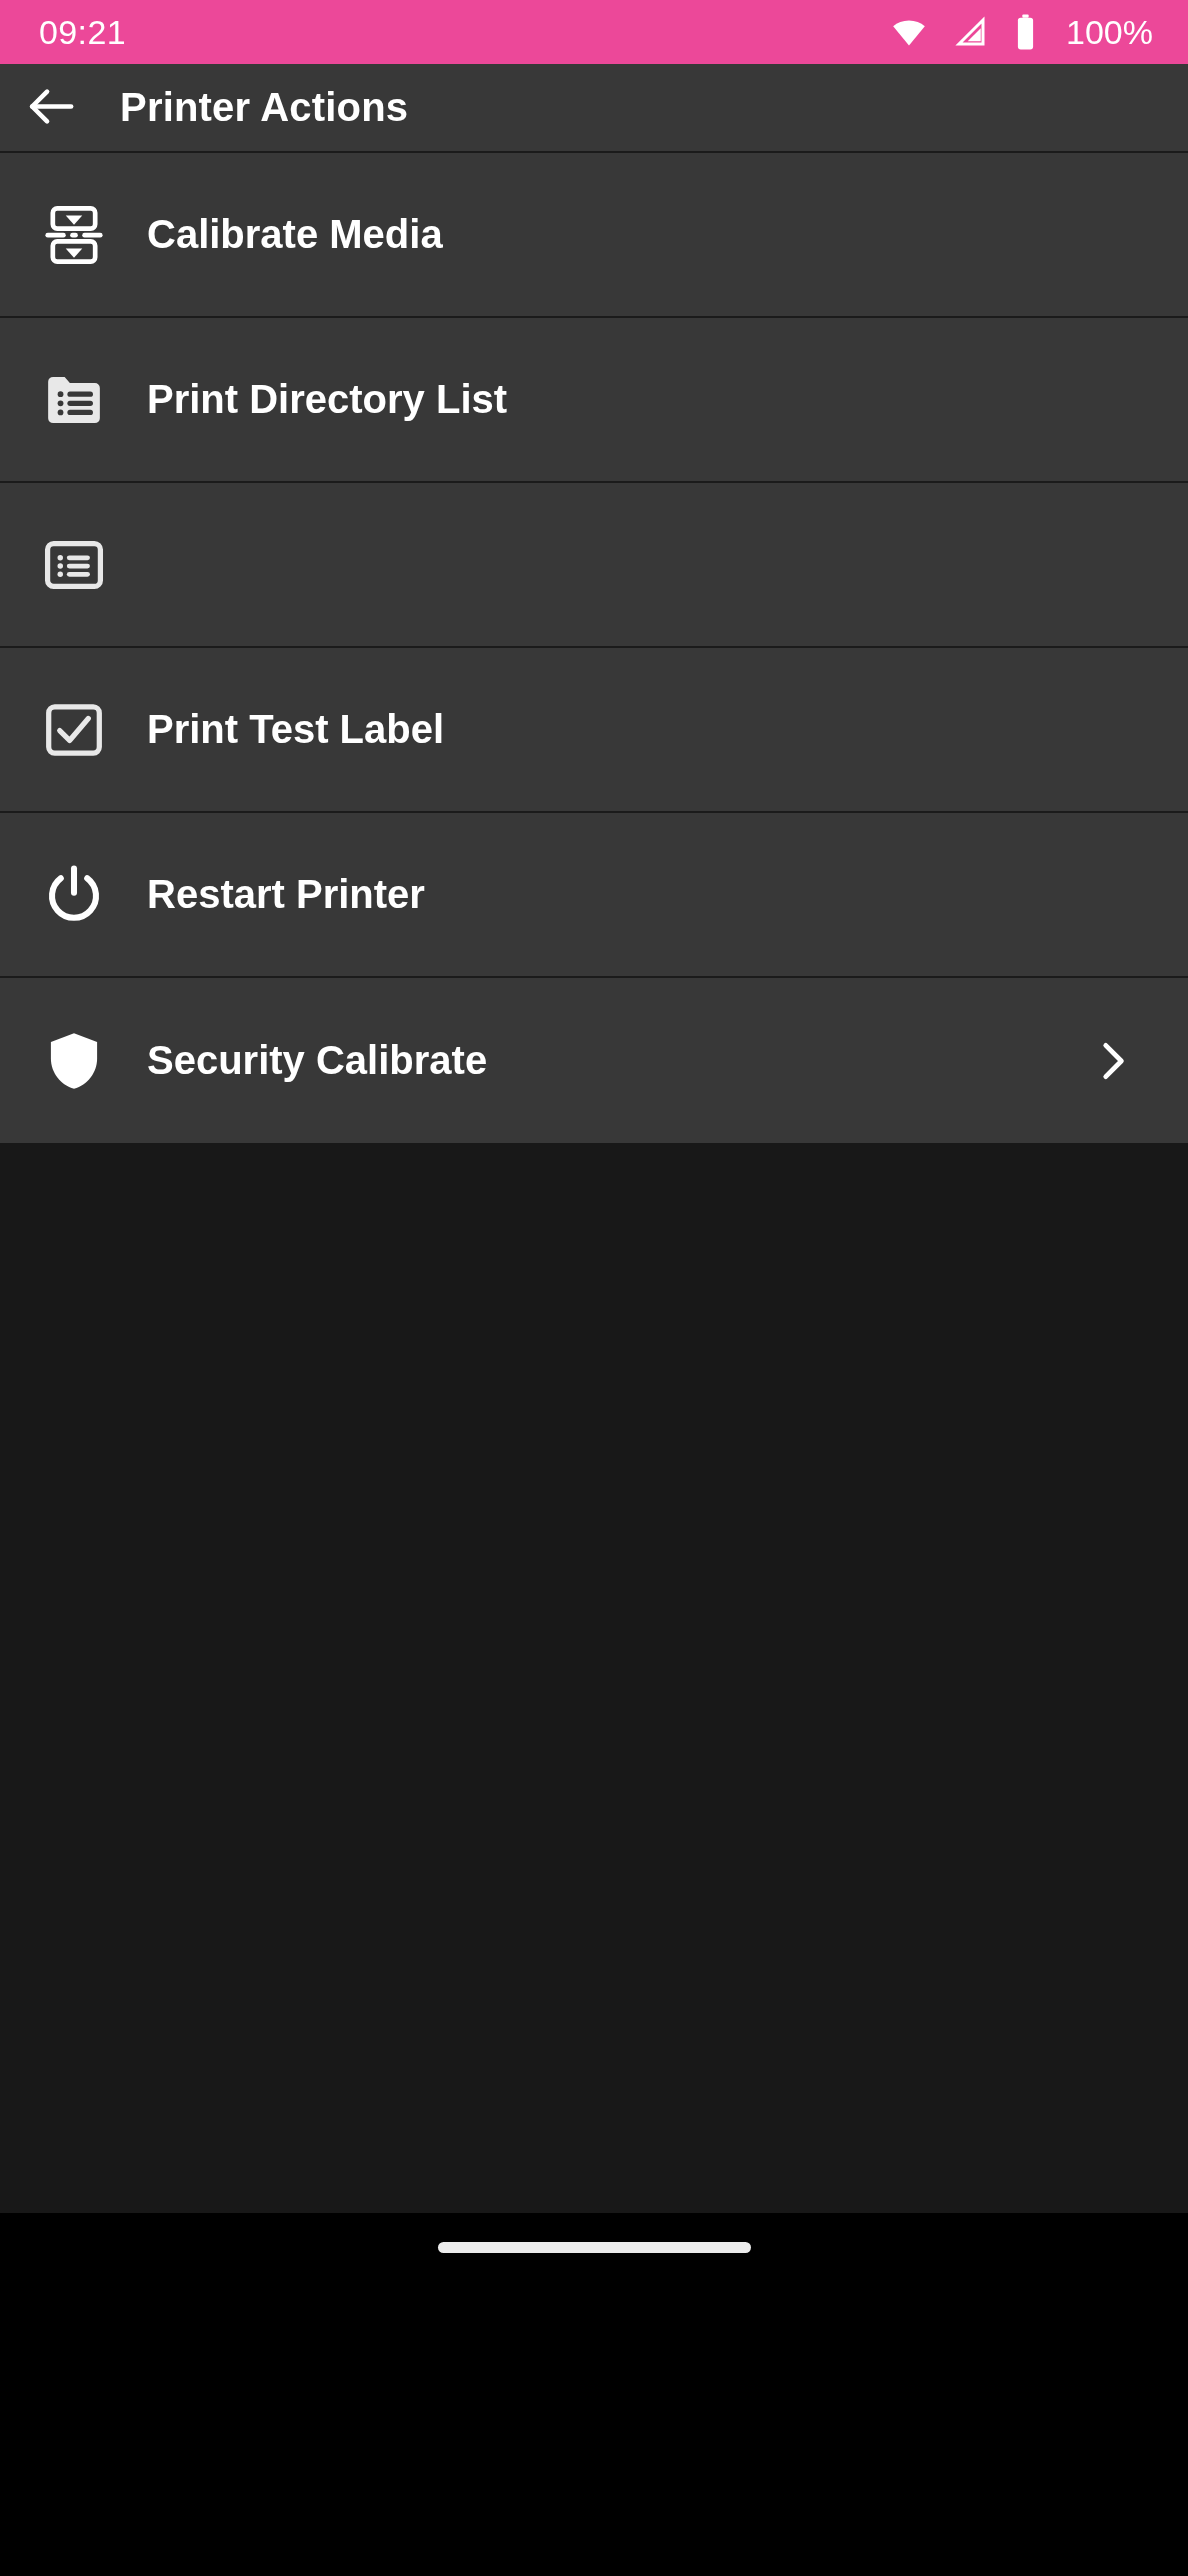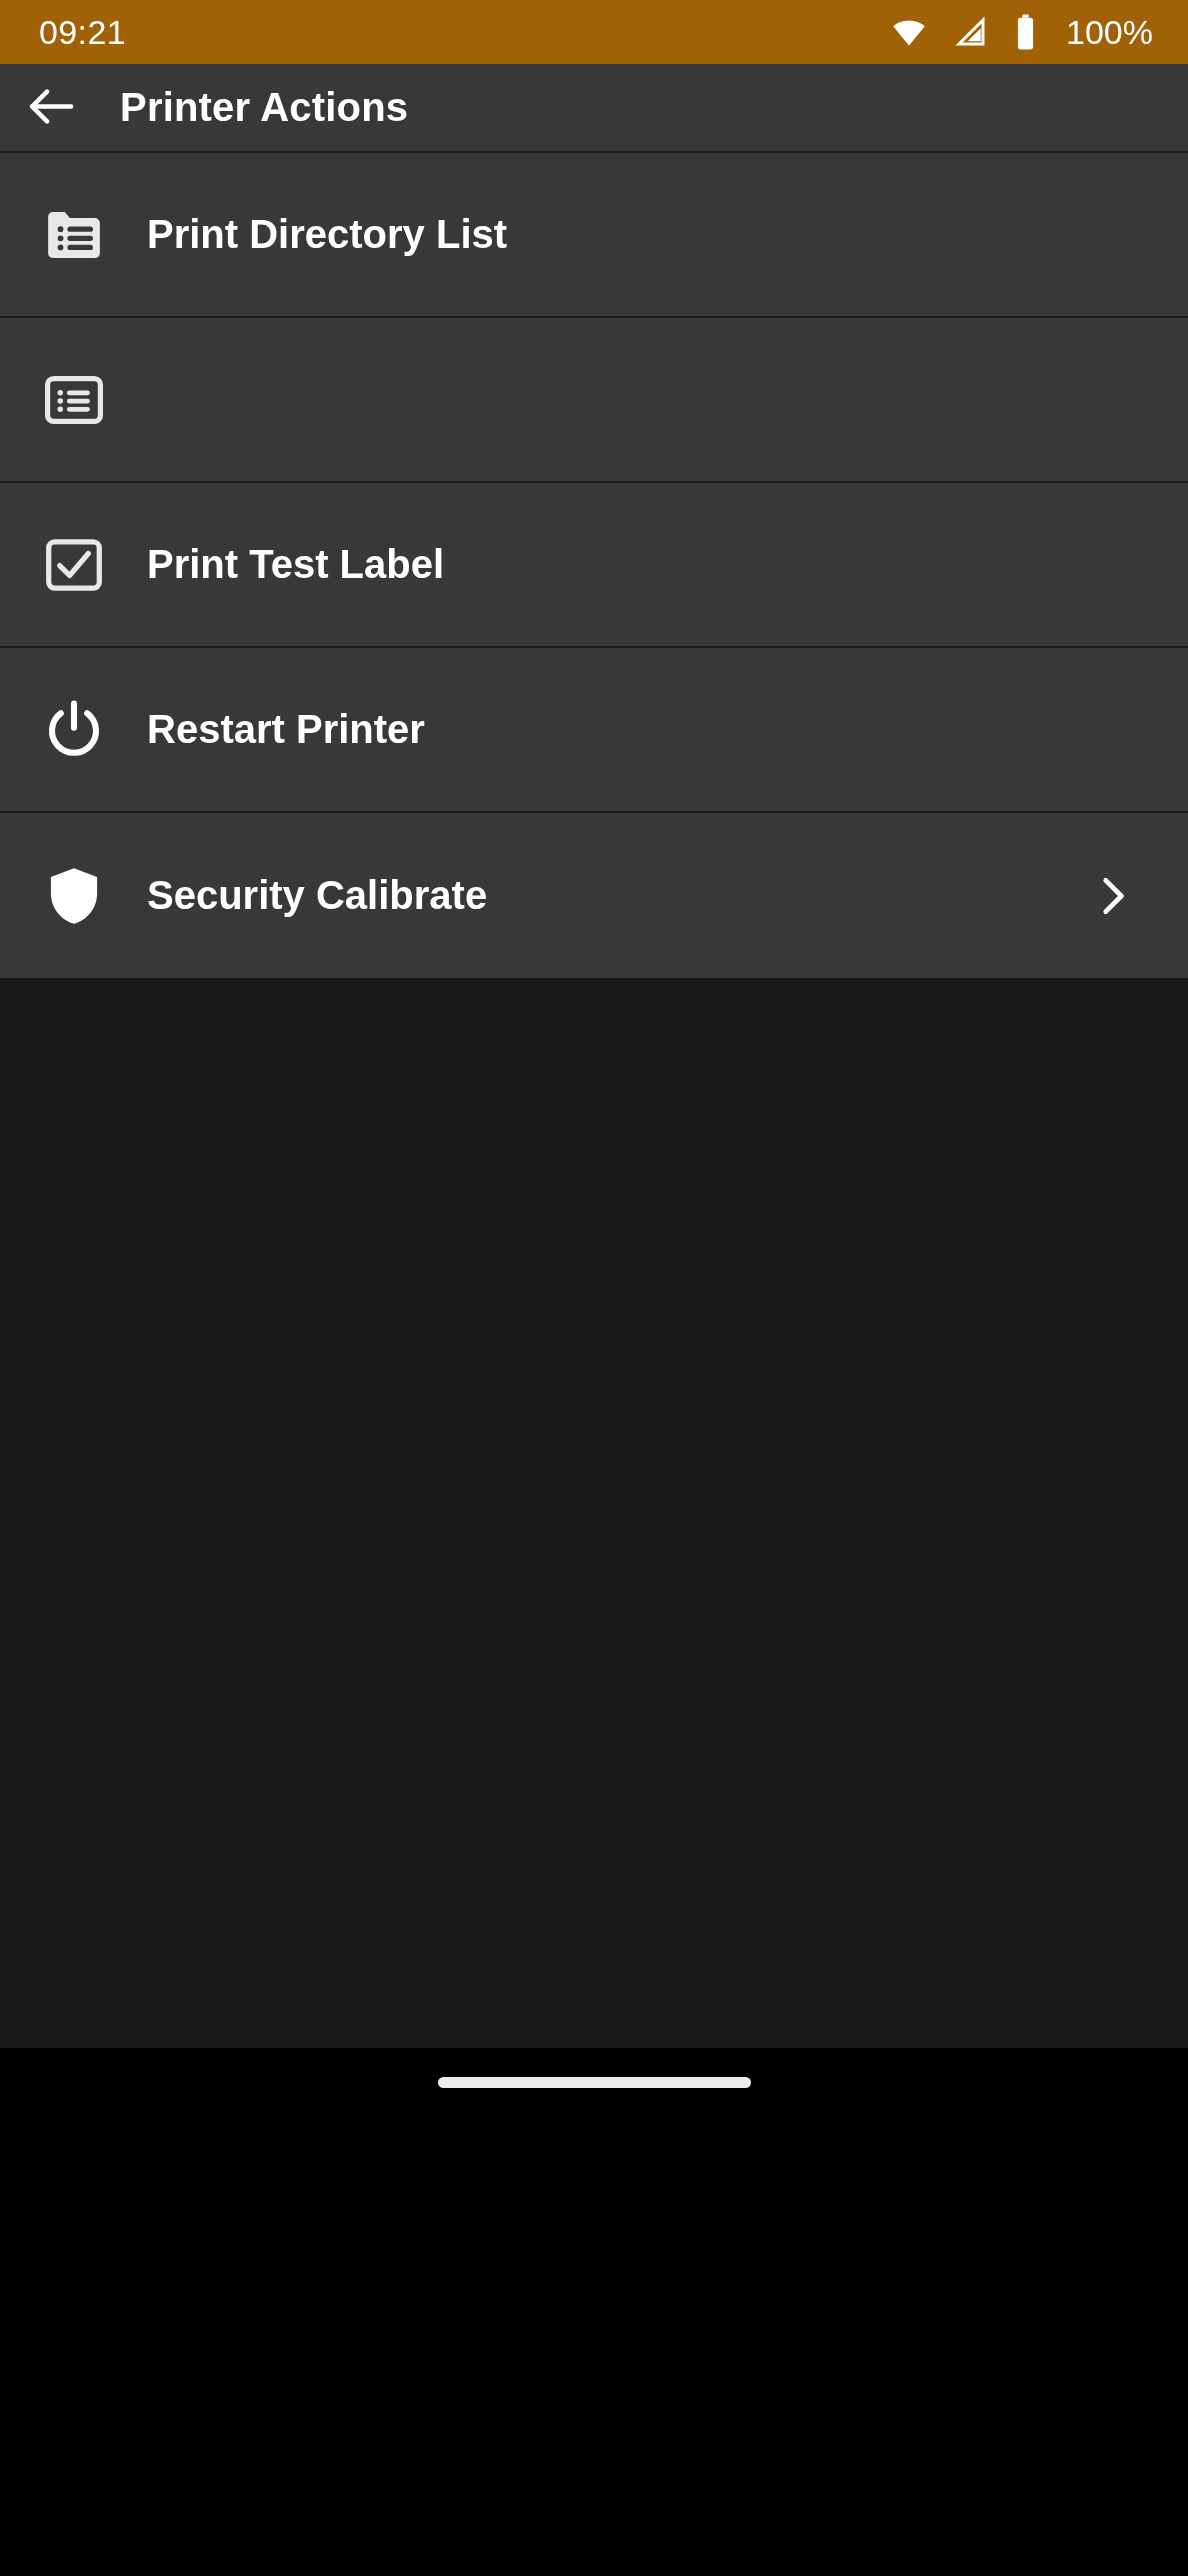--- a/index.html
+++ b/index.html
@@ -6,21 +6,21 @@
   html, body {
     width:1189px; height:2576px;
     background:#000;
     font-family:"Liberation Sans", sans-serif;
     overflow:hidden;
   }
 
   
   .status-bar{
     height:64px; width:100%;
-    background:#a16207;
+    background:#ec4899;
     display:flex; align-items:center; justify-content:space-between;
     padding:0 36px 0 39px;
   }
   .status-time{
     color:#fff; font-size:34px; font-weight:500; letter-spacing:0.4px;
   }
   .status-right{ display:flex; align-items:center; gap:25px; }
   .status-right svg{ display:block; }
   .battery-pct{ color:#fff; font-size:34px; font-weight:500; margin-left:3.6px; }
 
@@ -141,20 +141,34 @@
         <line x1="21" y1="12" x2="4" y2="12"></line>
         <polyline points="10.5,5.5 4,12 10.5,18.5"></polyline>
       </svg>
     </span>
   </div>
   <span class="app-title">Printer Actions</span>
 </div>
 
 <div class="list">
 
+  <div class="row">
+    <span class="row-icon">
+      <svg width="66" height="66" viewBox="0 0 24 24" fill="none">
+        <rect x="4.3" y="2.3" width="15.4" height="7.4" rx="1.6" stroke="#ffffff" stroke-width="1.7"></rect>
+        <path d="M9 4.9 h6 l-3 3.4 z" fill="#ffffff"></path>
+        <rect x="4.3" y="14.3" width="15.4" height="7.4" rx="1.6" stroke="#ffffff" stroke-width="1.7"></rect>
+        <path d="M9 16.9 h6 l-3 3.4 z" fill="#ffffff"></path>
+        <rect x="1.6" y="11.2" width="7.4" height="1.7" rx="0.85" fill="#ffffff"></rect>
+        <rect x="10.6" y="11.2" width="2.8" height="1.7" rx="0.85" fill="#ffffff"></rect>
+        <rect x="15" y="11.2" width="7.4" height="1.7" rx="0.85" fill="#ffffff"></rect>
+      </svg>
+    </span>
+    <span class="row-label">Calibrate Media</span>
+  </div>
 
   <div class="row">
     <span class="row-icon">
       <svg width="66" height="66" viewBox="0 0 24 24">
         <path d="M2.6 5.4a1.8 1.8 0 011.8-1.8h4.2l1.9 2.2h9.1a1.8 1.8 0 011.8 1.8v11a1.8 1.8 0 01-1.8 1.8H4.4a1.8 1.8 0 01-1.8-1.8z" fill="#e8e8e8"></path>
         <circle cx="7.1" cy="9.9" r="1.05" fill="#383838"></circle>
         <circle cx="7.1" cy="13.2" r="1.05" fill="#383838"></circle>
         <circle cx="7.1" cy="16.5" r="1.05" fill="#383838"></circle>
         <rect x="9.6" y="8.95" width="9.3" height="1.9" rx="0.95" fill="#383838"></rect>
         <rect x="9.6" y="12.25" width="9.3" height="1.9" rx="0.95" fill="#383838"></rect>

